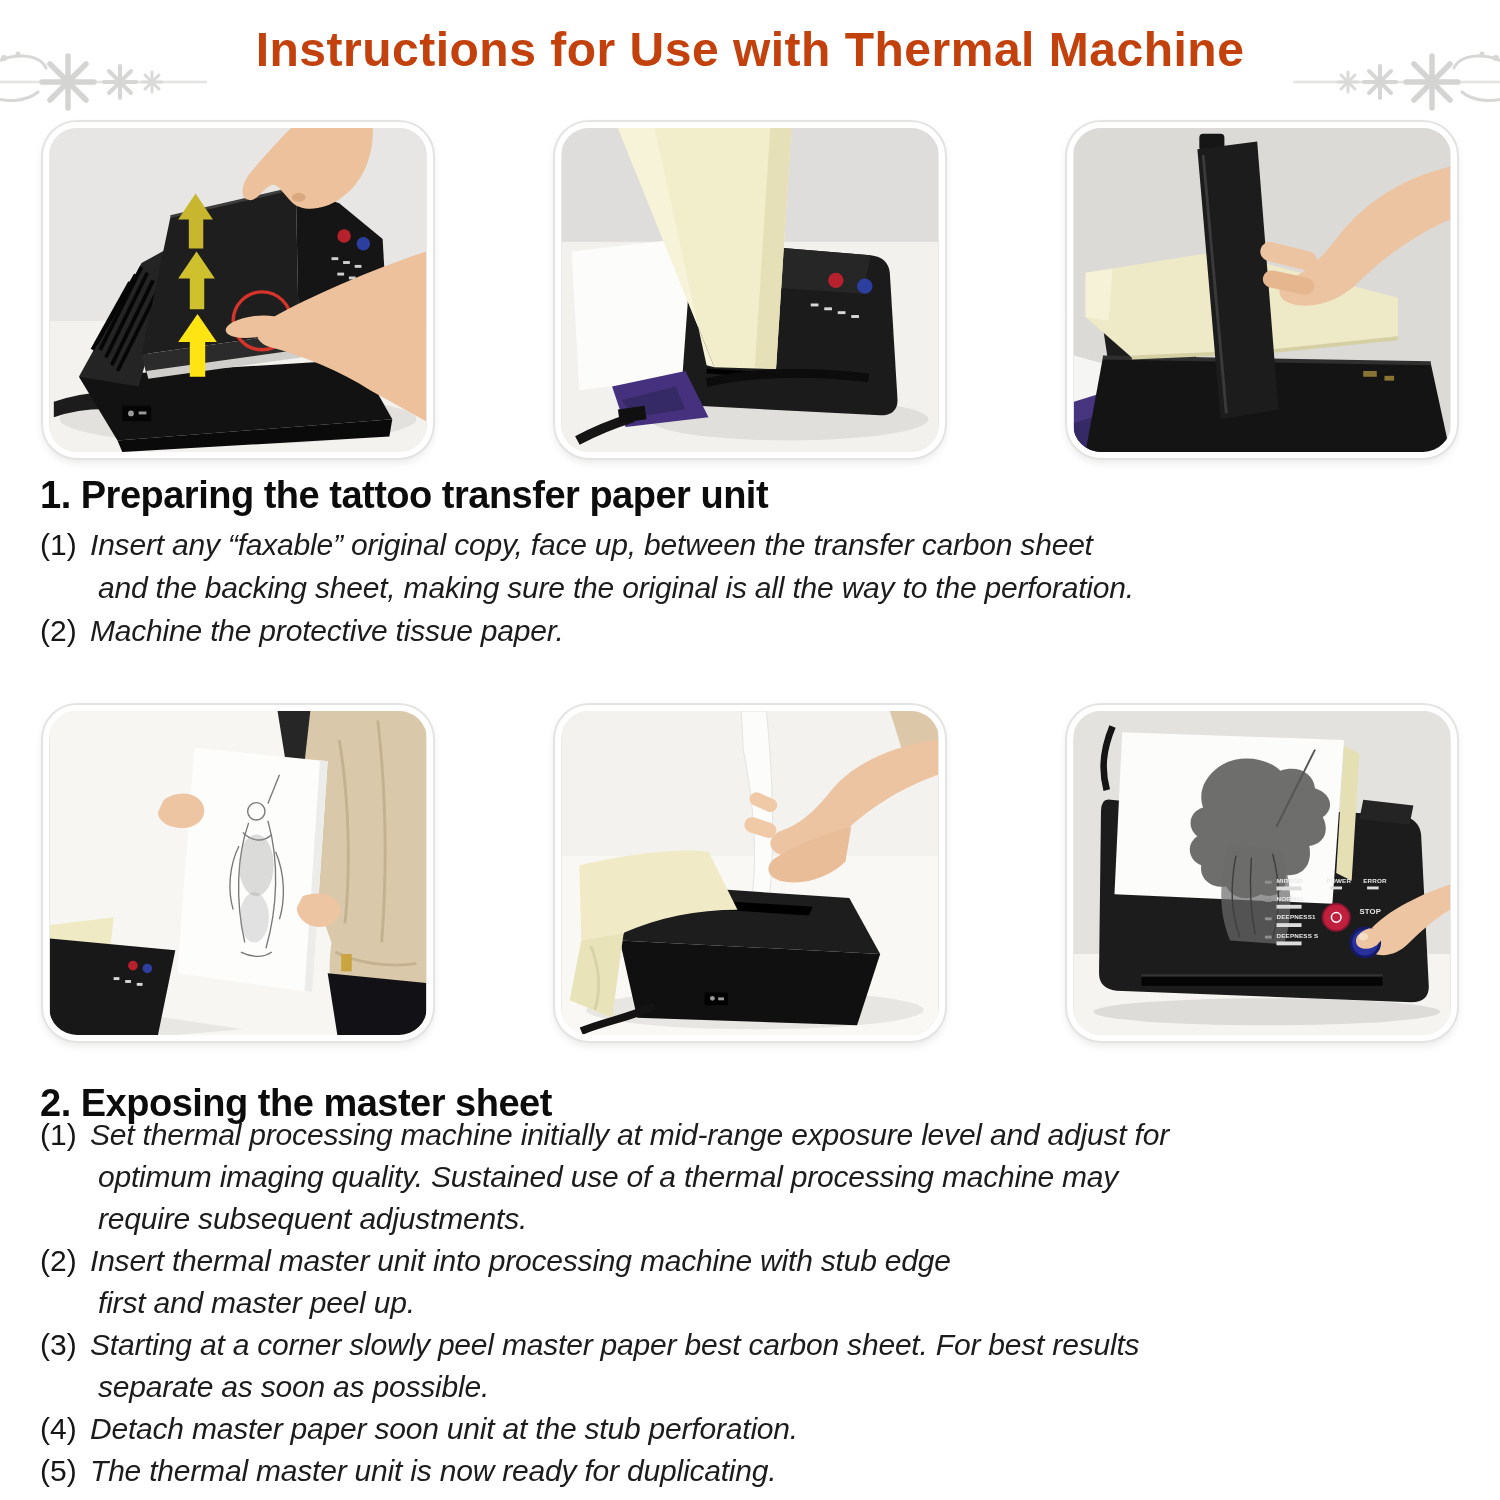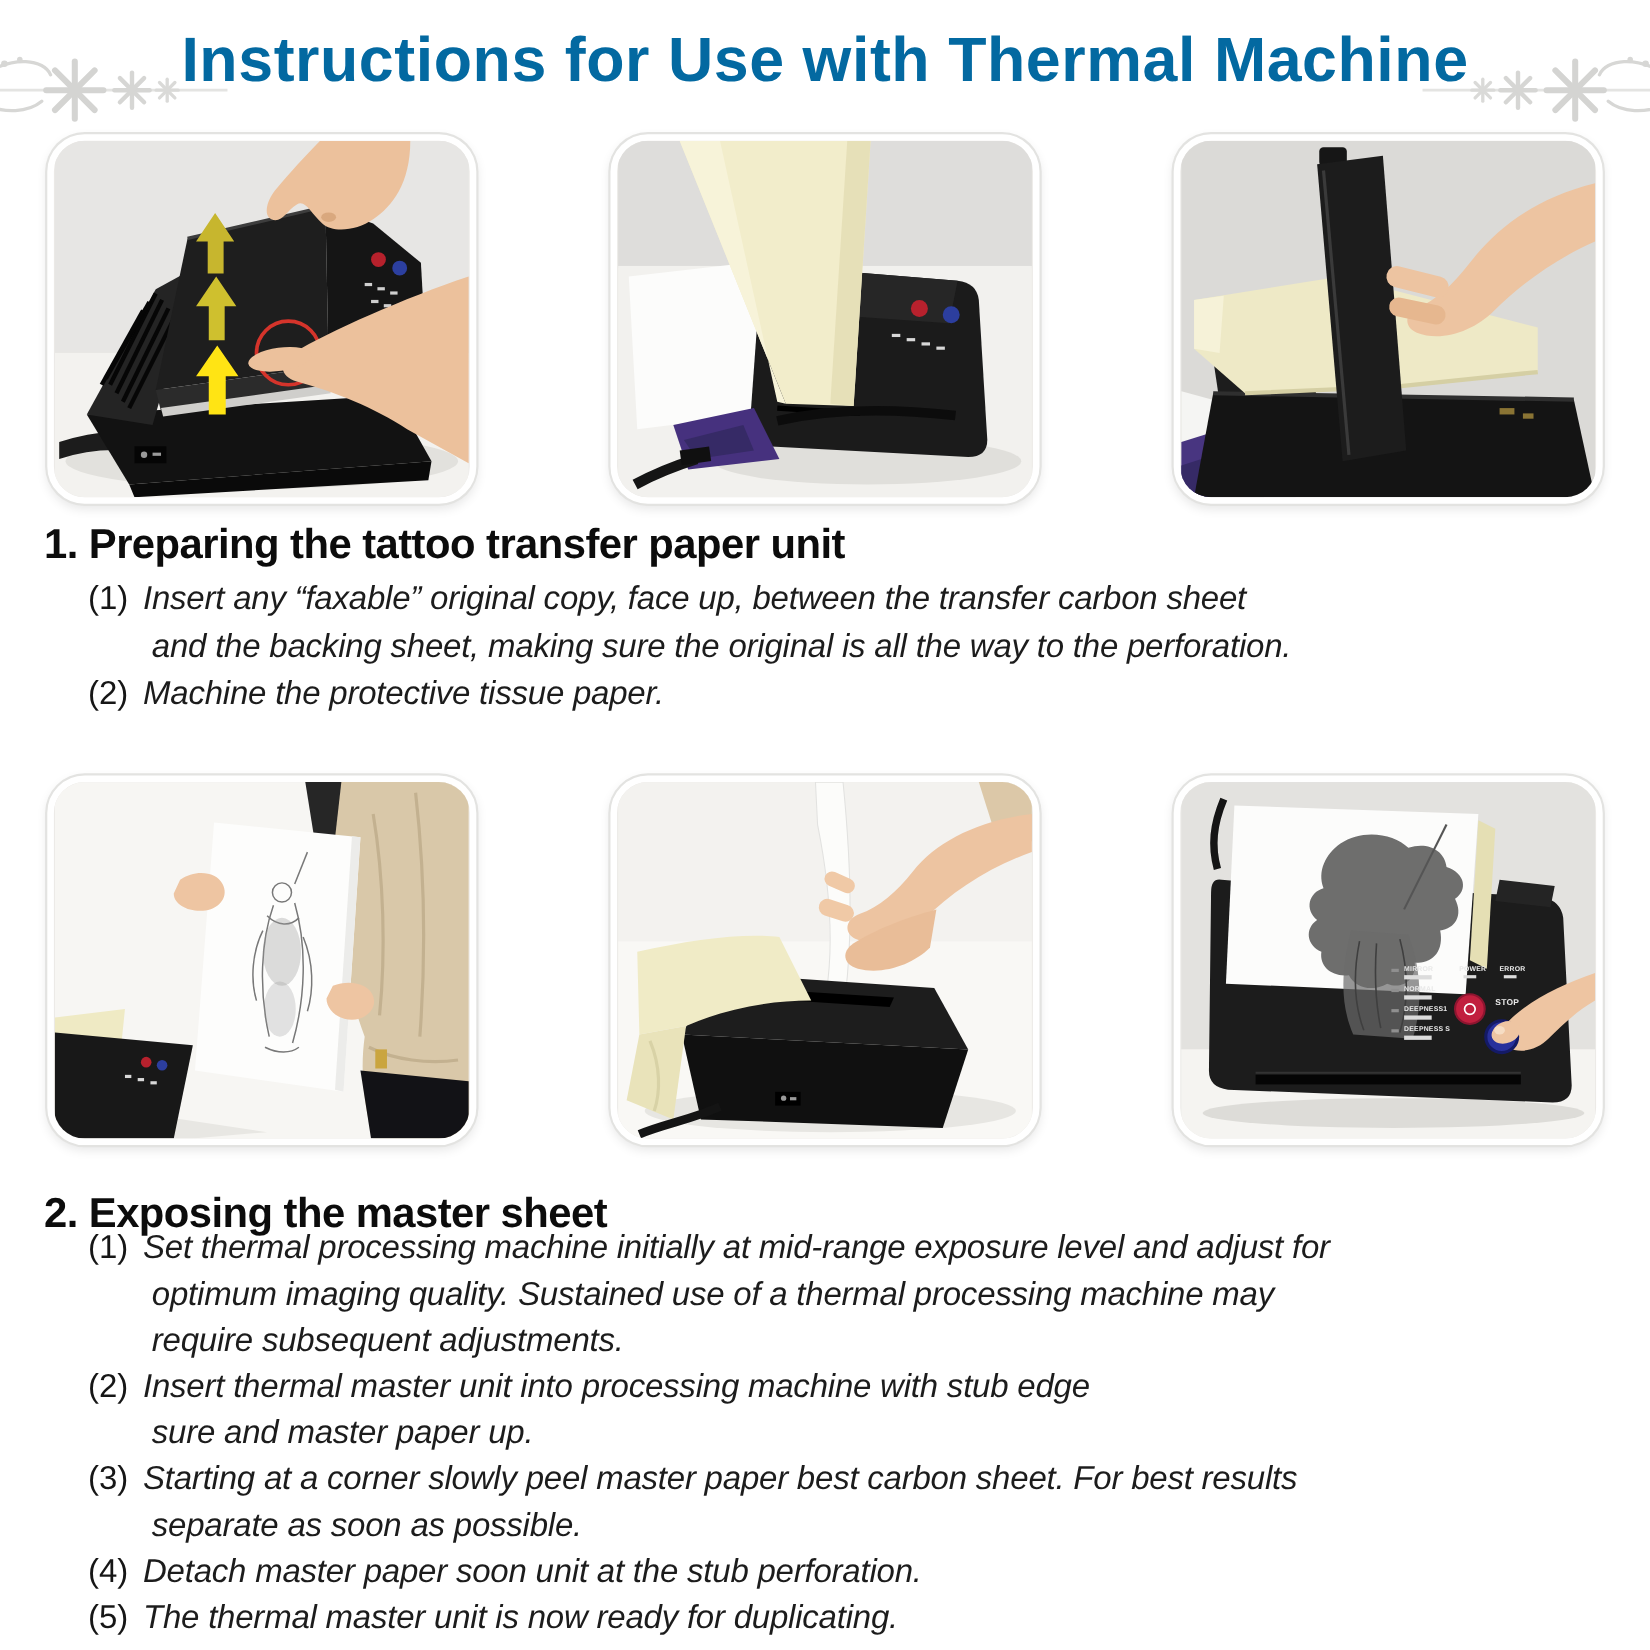--- a/index.html
+++ b/index.html
@@ -1,37 +1,37 @@
 <!DOCTYPE html>
 <html><head>
 <meta charset="utf-8">
 <style>
   html,body{margin:0;padding:0;background:#fff;}
   #canvas{position:relative;width:1500px;height:1500px;background:#ffffff;overflow:hidden;
           font-family:"Liberation Sans",sans-serif;}
 
   
   .page-title{position:absolute;top:22px;left:0;width:100%;text-align:center;
-              font-size:57px;font-weight:800;color:#0369a1;letter-spacing:.5px;}
+              font-size:48px;font-weight:800;color:#c2410c;letter-spacing:.5px;}
   .orn{position:absolute;top:42px;width:225px;height:70px;}
   .orn.left{left:-18px;}
   .orn.right{right:-18px;transform:scaleX(-1);}
 
   
   .photo-row{position:absolute;left:43px;display:flex;gap:122px;}
   #row1{top:122px;} #row2{top:705px;}
   .photo{width:378px;height:324px;border:6px solid #fff;border-radius:34px;overflow:hidden;
          box-shadow:0 0 0 2px #e3e3e1, 0 4px 10px rgba(0,0,0,.10);background:#eceae7;}
   .scene{display:block;width:100%;height:100%;}
 
   
   .sec-heading{position:absolute;left:40px;font-size:38px;font-weight:800;color:#0c0c0c;
                letter-spacing:-.5px;white-space:nowrap;text-align:center;}
   #sec1-heading{top:474px;} #sec2-heading{top:1062px;margin-top:20px;}
-  .items{position:absolute;left:40px;right:10px;margin-left:40px;}
+  .items{position:absolute;left:40px;right:10px;}
   #sec1-items{top:528px;} #sec2-items{top:1118px;}
   .tline{height:43px;font-size:30px;color:#1c1c1c;white-space:nowrap;}
   #sec2-items .tline{height:42px;}
   .num{display:inline-block;width:50px;font-style:normal;color:#161616;}
   .txt{font-style:italic;letter-spacing:-.2px;}
   .cont{padding-left:58px;}
 </style>
 </head>
 <body>
 
@@ -356,21 +356,21 @@
     <div class="tline cont">
       <span class="txt">optimum imaging quality. Sustained use of a thermal processing machine may</span>
     </div>
     <div class="tline cont">
       <span class="txt">require subsequent adjustments.</span>
     </div>
     <div class="tline">
       <span class="num">(2)</span><span class="txt">Insert thermal master unit into processing machine with stub edge</span>
     </div>
     <div class="tline cont">
-      <span class="txt">sure and master paper up.</span>
+      <span class="txt">first and master peel up.</span>
     </div>
     <div class="tline">
       <span class="num">(3)</span><span class="txt">Starting at a corner slowly peel master paper best carbon sheet. For best results</span>
     </div>
     <div class="tline cont">
       <span class="txt">separate as soon as possible.</span>
     </div>
     <div class="tline">
       <span class="num">(4)</span><span class="txt">Detach master paper soon unit at the stub perforation.</span>
     </div>

